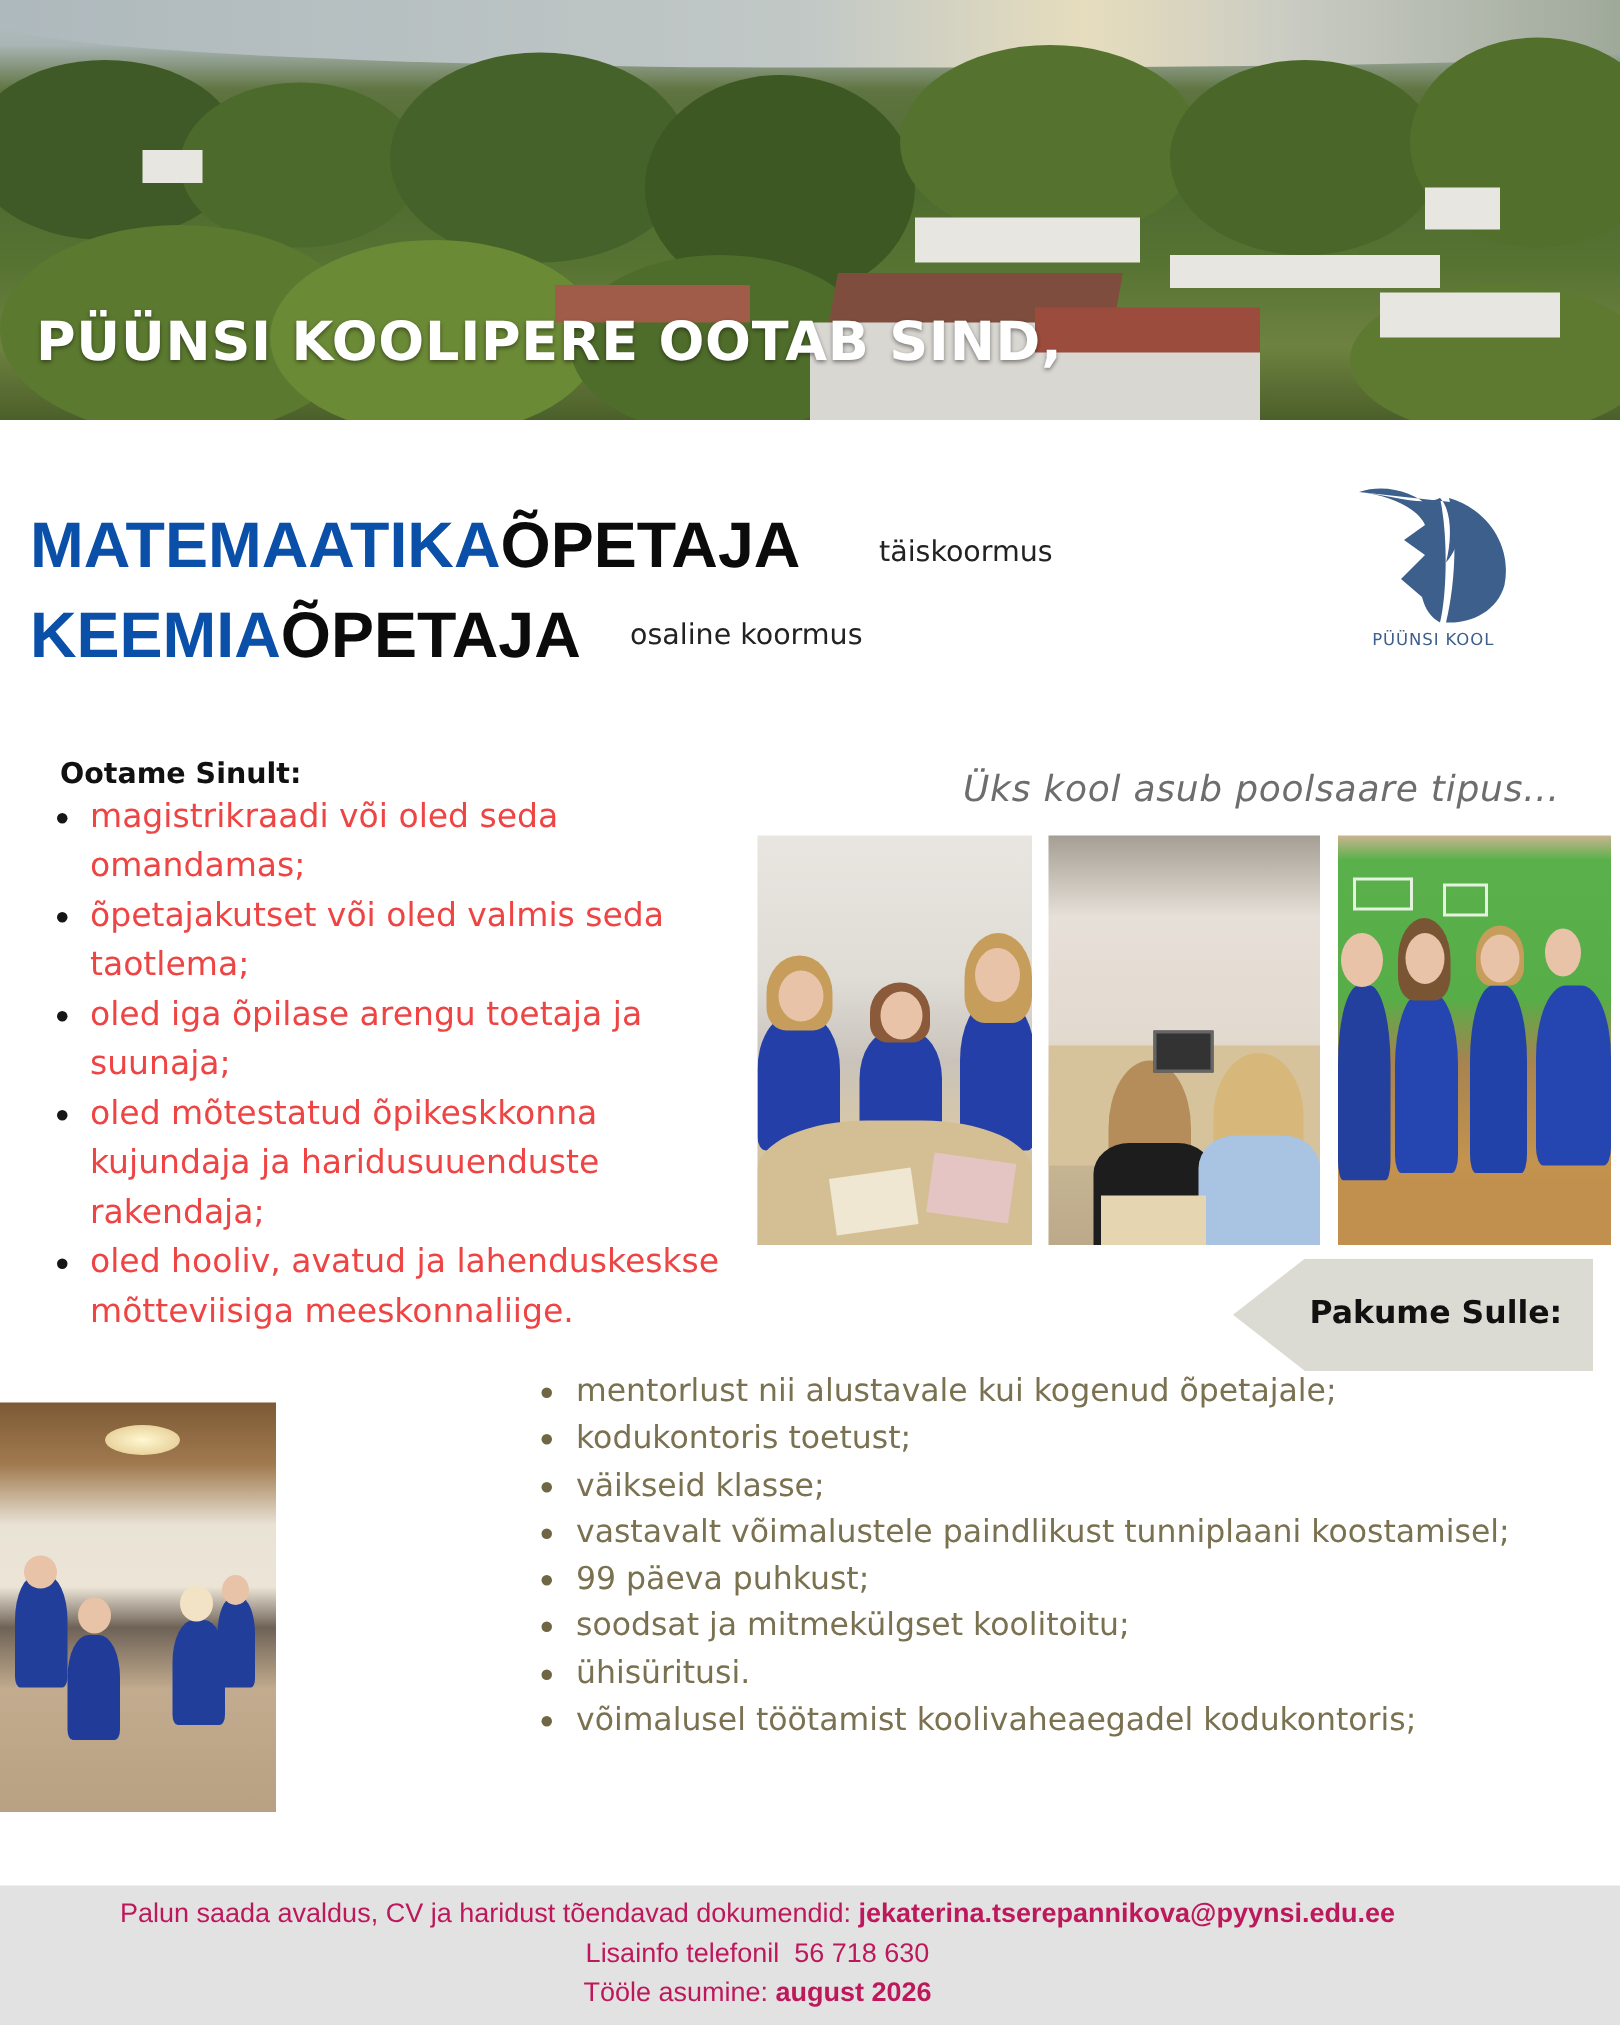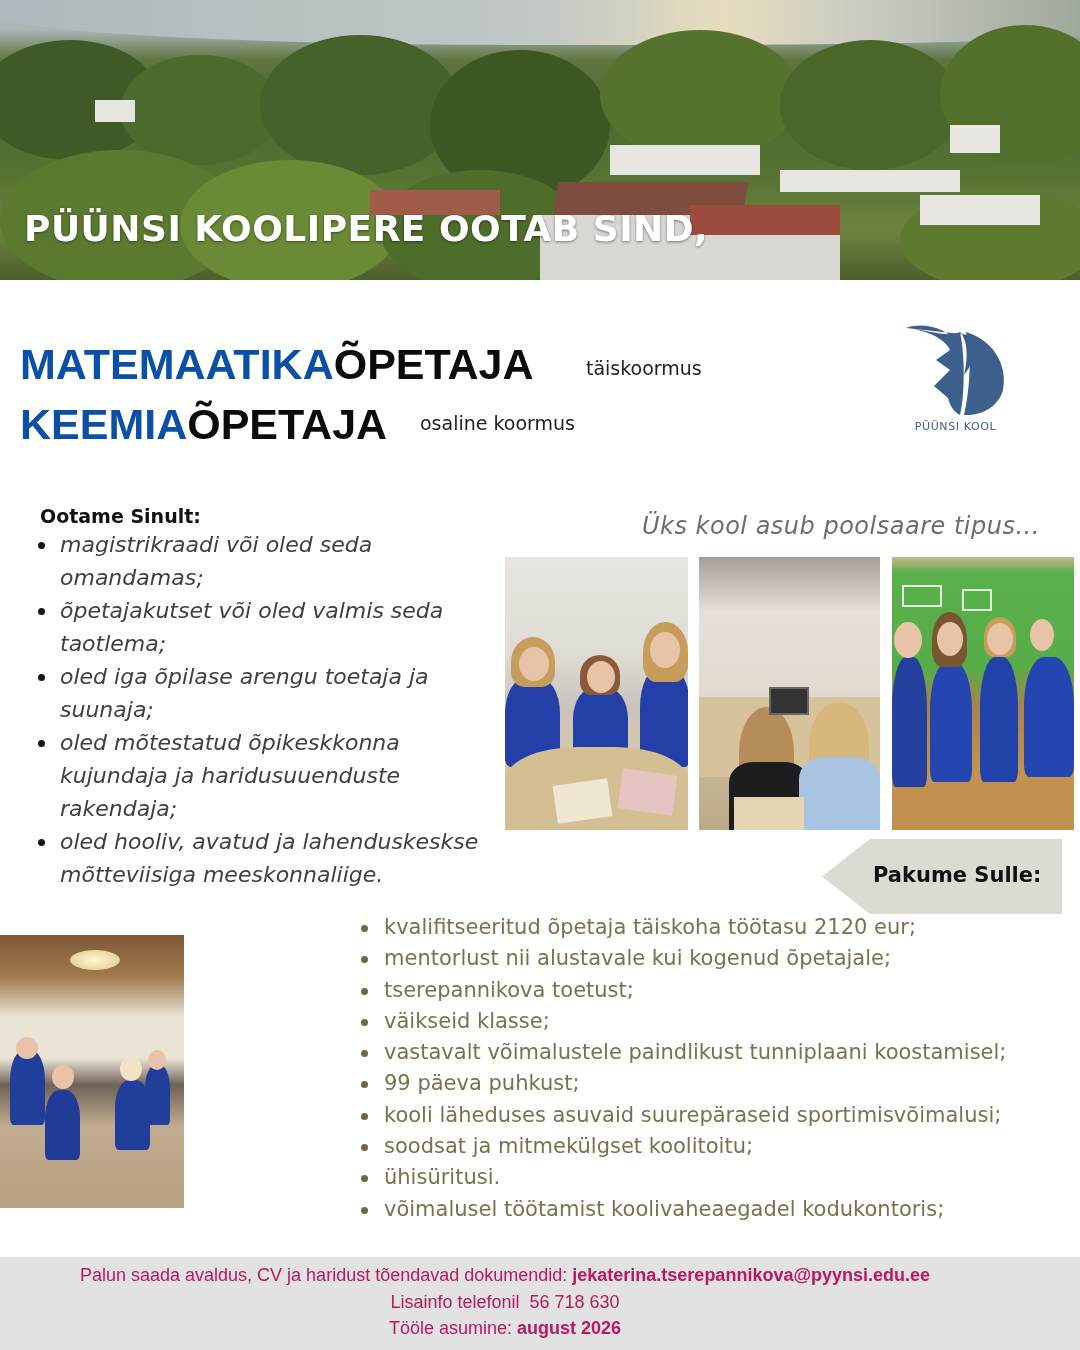--- a/index.html
+++ b/index.html
@@ -40,21 +40,21 @@
     .load-2 { left: 420px; top: 412px; }
 
     
     .logo { position: absolute; left: 898px; top: 320px; width: 115px; height: 125px; }
     .logo-text { position: absolute; left: 0; top: 100px; width: 115px; text-align: center;
       font-family: "DejaVu Sans", sans-serif; font-weight: normal; font-size: 11px; color: #3c5f8c; letter-spacing: 0.6px; }
 
     
     .req-heading { position: absolute; left: 40px; top: 505px; font-family: "DejaVu Sans", sans-serif; font-weight: bold; font-size: 19px; color: #111; }
     .req-list { position: absolute; left: 36px; top: 528px; width: 480px; list-style: none; }
-    .req-list li { position: relative; padding-left: 24px; font-family: "DejaVu Sans", sans-serif; font-size: 22px; line-height: 33px; color: #404040; font-style: italic; }
+    .req-list li { position: relative; padding-left: 24px; font-family: "DejaVu Sans", sans-serif; font-size: 22px; line-height: 33px; color: #ef4444; }
     .req-list li::before { content: ""; position: absolute; left: 2px; top: 14px; width: 7px; height: 7px; border-radius: 50%; background: #161616; }
 
     
     .caption { position: absolute; left: 642px; top: 512px; font-family: "DejaVu Sans", sans-serif; font-size: 24px; color: #6d6d6d; font-style: italic; letter-spacing: 0.5px; white-space: nowrap; font-weight: 300; }
 
     
     .photo { position: absolute; overflow: hidden; }
     .photo-1 { left: 505px; top: 557px; width: 183px; height: 273px;
       background: linear-gradient(180deg, #e9e6e1 0%, #dfdcd6 35%, #c9c3bb 55%, #d8c8a8 72%, #c9b389 100%); }
     .photo-2 { left: 699px; top: 557px; width: 181px; height: 273px;
@@ -192,27 +192,25 @@
   <div class="kid" style="left:115px;top:145px;width:35px;height:70px;background:#213e9b;"></div>
   <div class="head" style="left:120px;top:122px;width:22px;height:24px;background:#f3e3c6;"></div>
   <div class="kid" style="left:145px;top:130px;width:25px;height:60px;background:#213e9b;"></div>
   <div class="head" style="left:148px;top:115px;width:18px;height:20px;"></div>
 </div>
 
 <div class="offer-tag"></div>
 <div class="offer-tag-label">Pakume Sulle:</div>
 
 <ul class="benefits">
-  <li>kvalifitseeritud õpetaja täiskoha töötasu 2120 eur;</li>
   <li>mentorlust nii alustavale kui kogenud õpetajale;</li>
-  <li>tserepannikova toetust;</li>
+  <li>kodukontoris toetust;</li>
   <li>väikseid klasse;</li>
   <li>vastavalt võimalustele paindlikust tunniplaani koostamisel;</li>
   <li>99 päeva puhkust;</li>
-  <li>kooli läheduses asuvaid suurepäraseid sportimisvõimalusi;</li>
   <li>soodsat ja mitmekülgset koolitoitu;</li>
   <li>ühisüritusi.</li>
   <li>võimalusel töötamist koolivaheaegadel kodukontoris;</li>
 </ul>
 
 <div class="footer">
   <div class="footer-line fl-1">
     <span>Palun saada avaldus, CV ja haridust tõendavad dokumendid: </span><b>jekaterina.tserepannikova@pyynsi.edu.ee</b>
   </div>
   <div class="footer-line fl-2">

